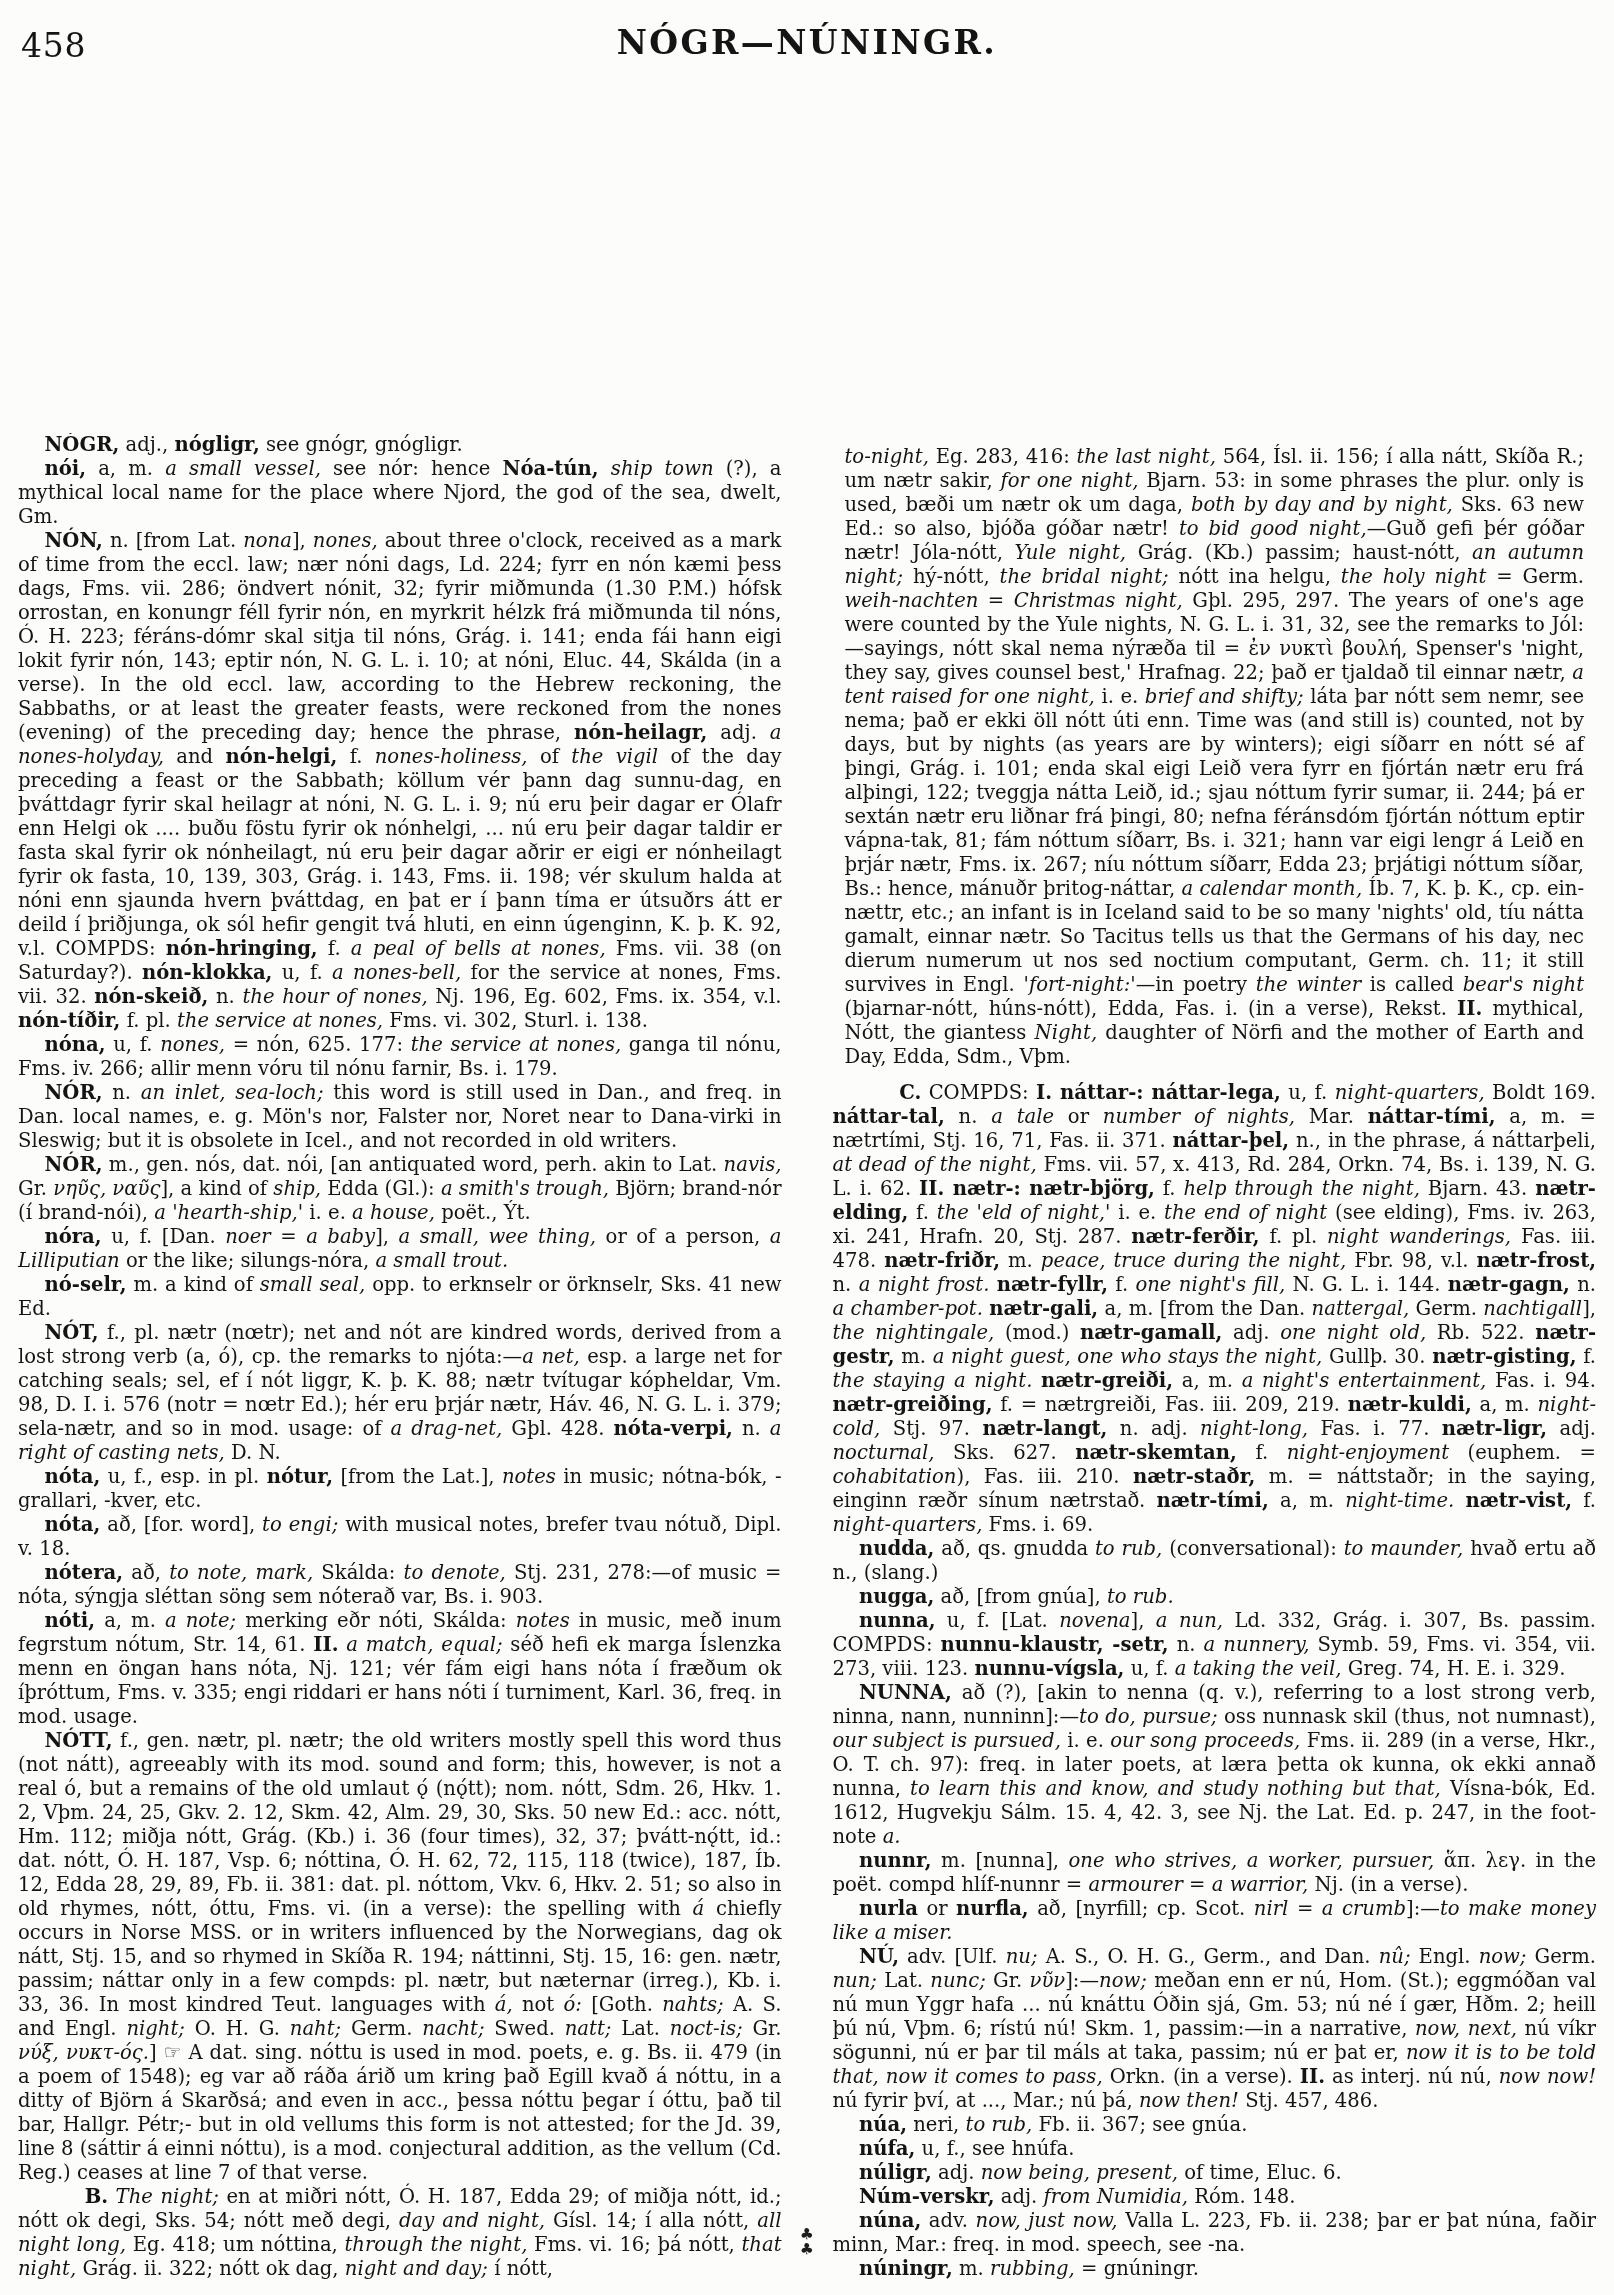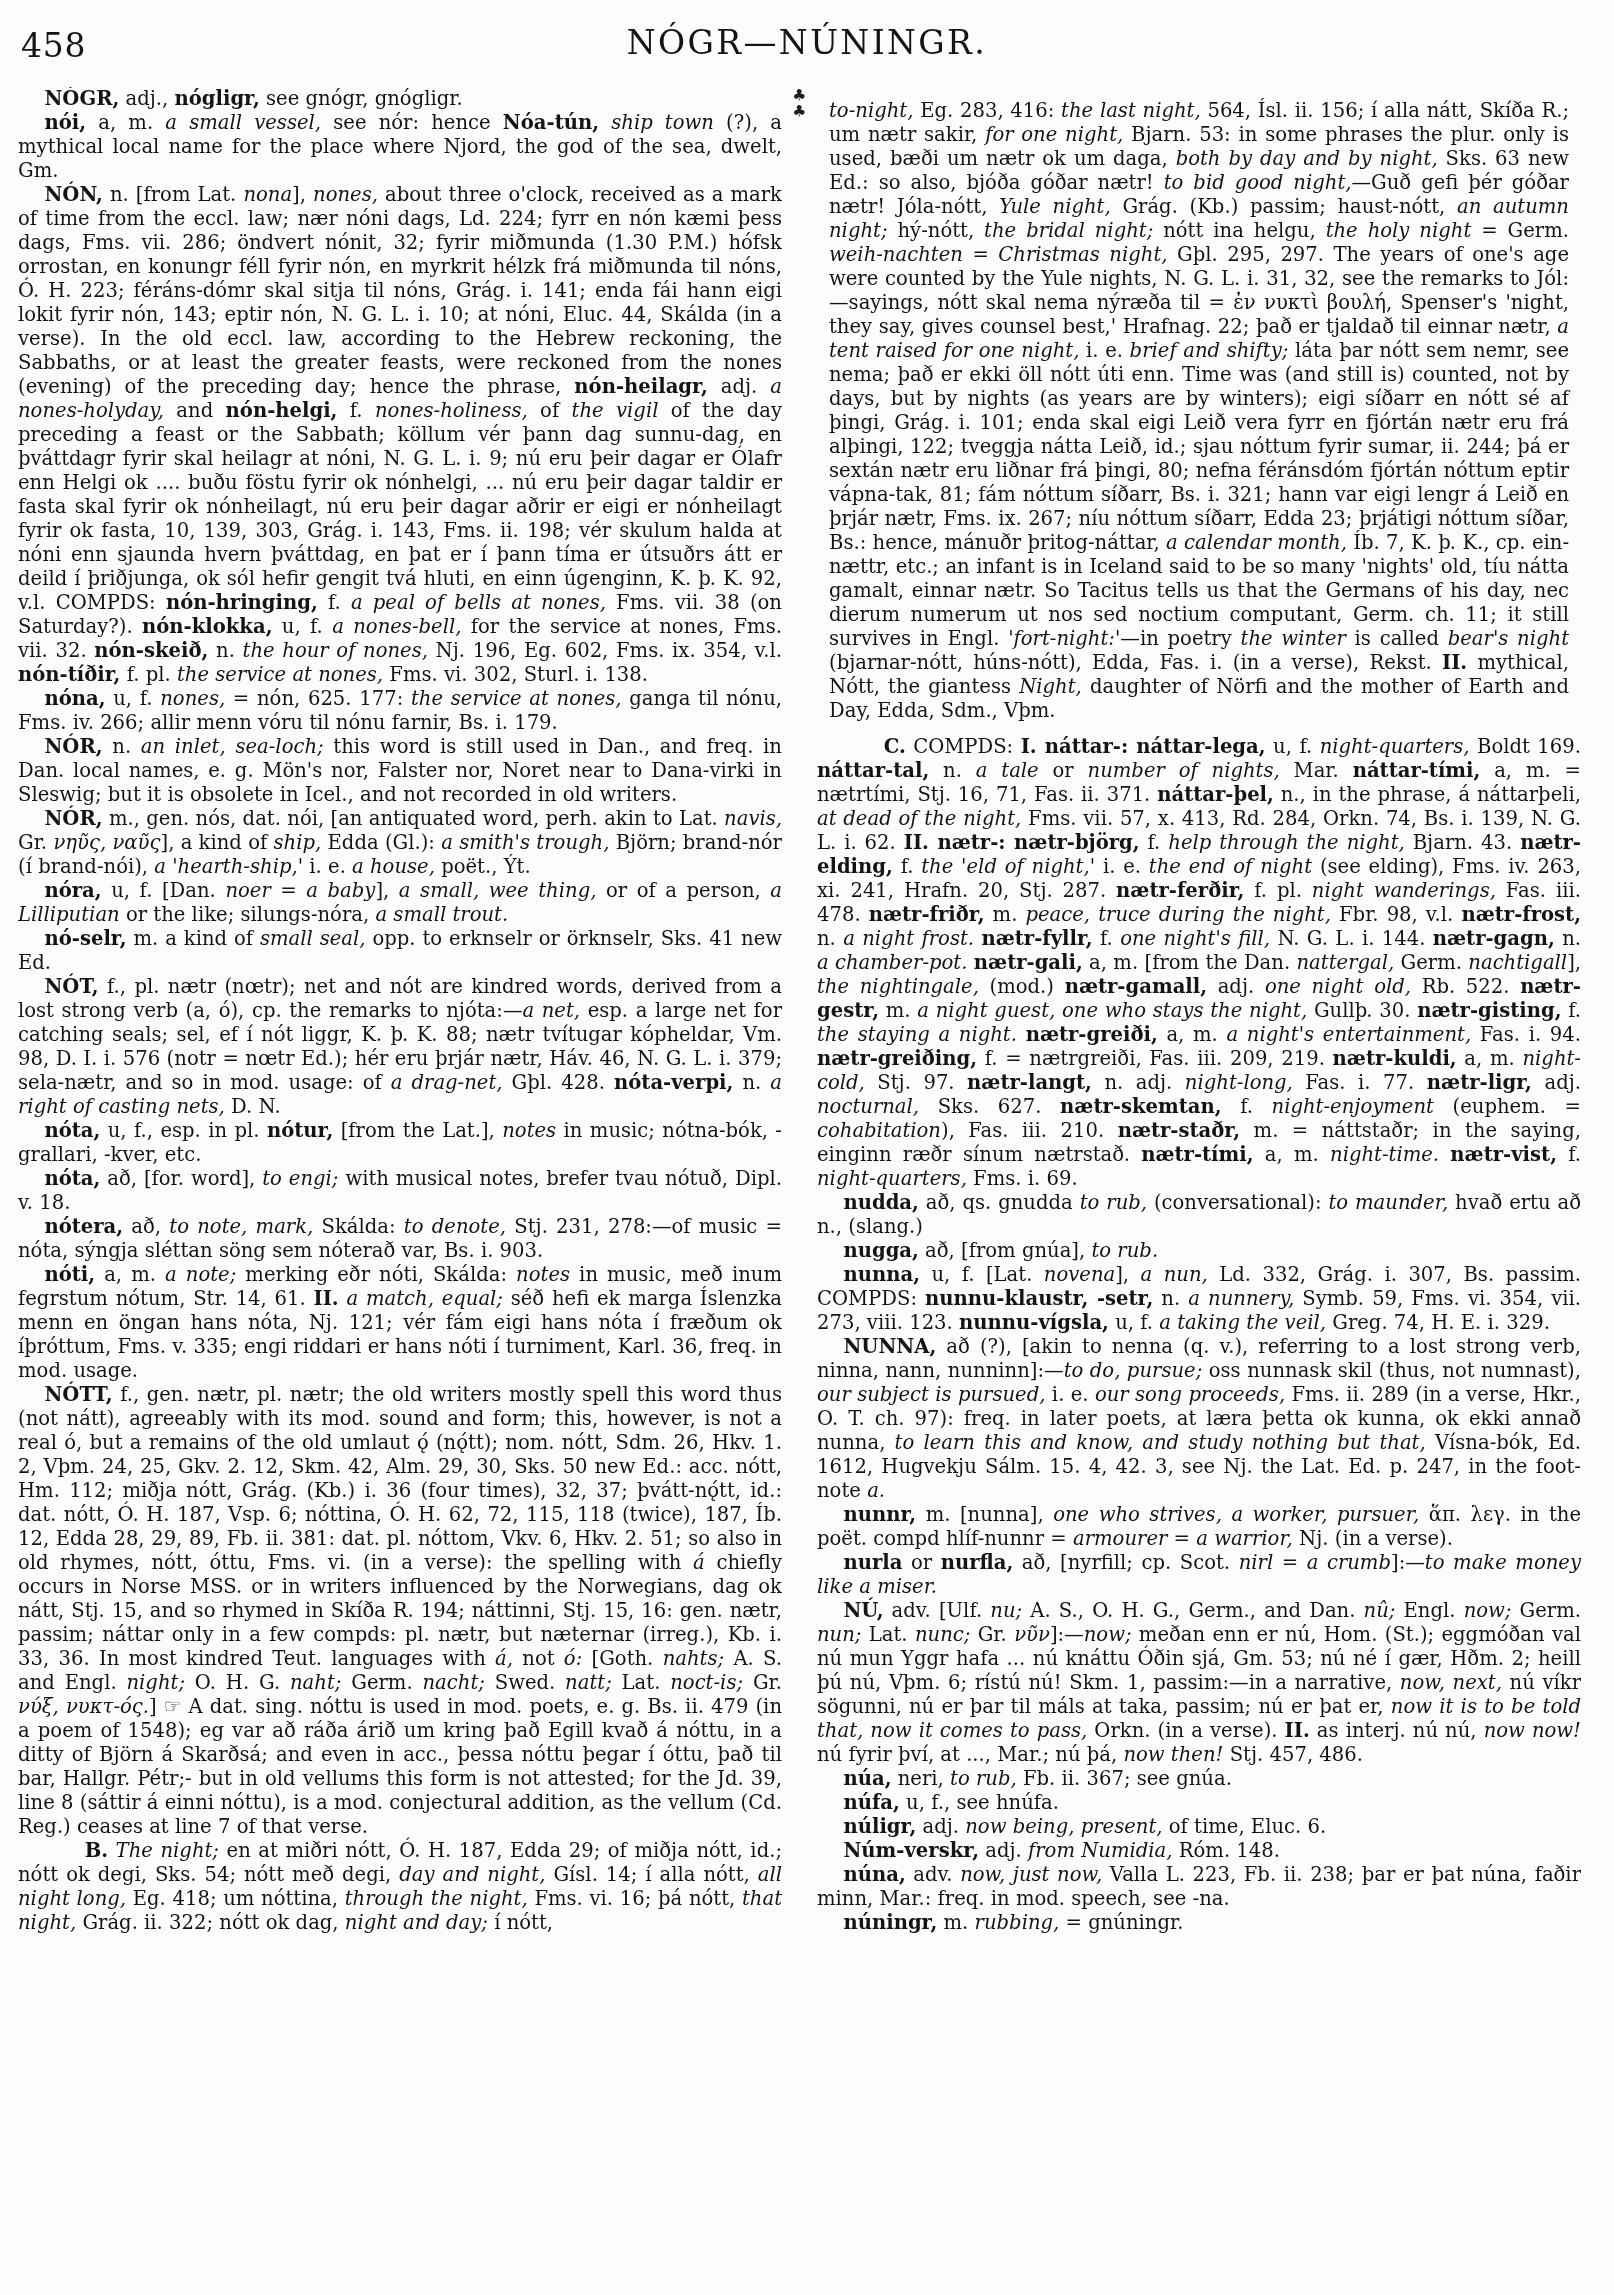--- a/index.html
+++ b/index.html
@@ -10,23 +10,23 @@
     -webkit-font-smoothing:antialiased;
   }
   .page{padding:11.4px 18px 0 18px;position:relative;}
   .header-row{position:relative;height:69px;}
   .page-num{
     position:absolute;left:3px;top:14.7px;
     font-size:33px;letter-spacing:0.8px;
   }
   .running-title{
     text-align:center;font-size:33px;letter-spacing:2.4px;
-    padding-top:11.4px;font-weight:400;
+    padding-top:11.4px;font-weight:700;
   }
-  .body-row{display:flex;align-items:flex-start;margin-top:6.5px;height:2194px;}
+  .body-row{display:flex;align-items:flex-end;margin-top:6.5px;height:2194px;gap:8px;}
   .col{
     width:764px;text-align:justify;
     font-size:19.6px;line-height:24px;
     overflow:hidden;
   }
   .gutter{
     width:35px;display:flex;flex-direction:column;align-items:center;
     padding:1.6px 0 23px 0;
   }
   .gutter .rule{width:1.6px;flex:1 1 auto;background:#1c1c1c;}

